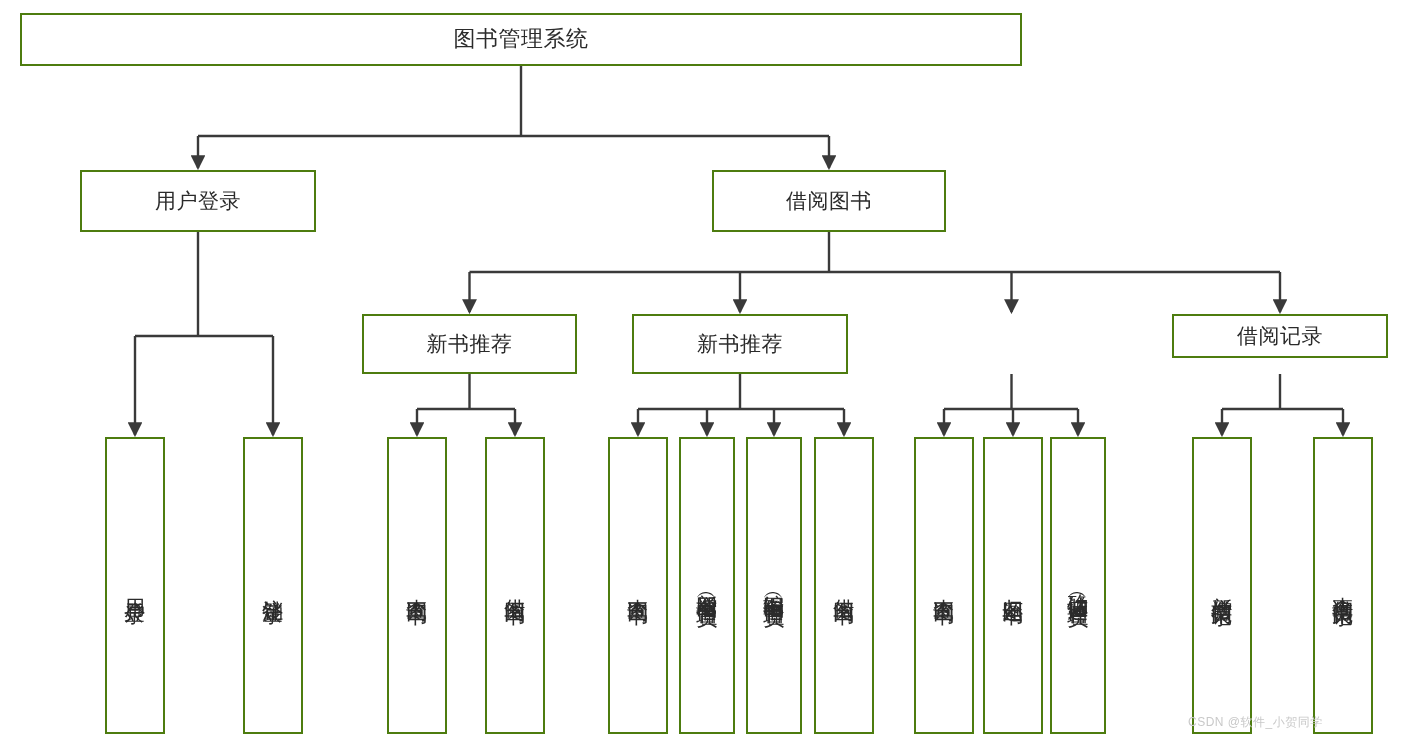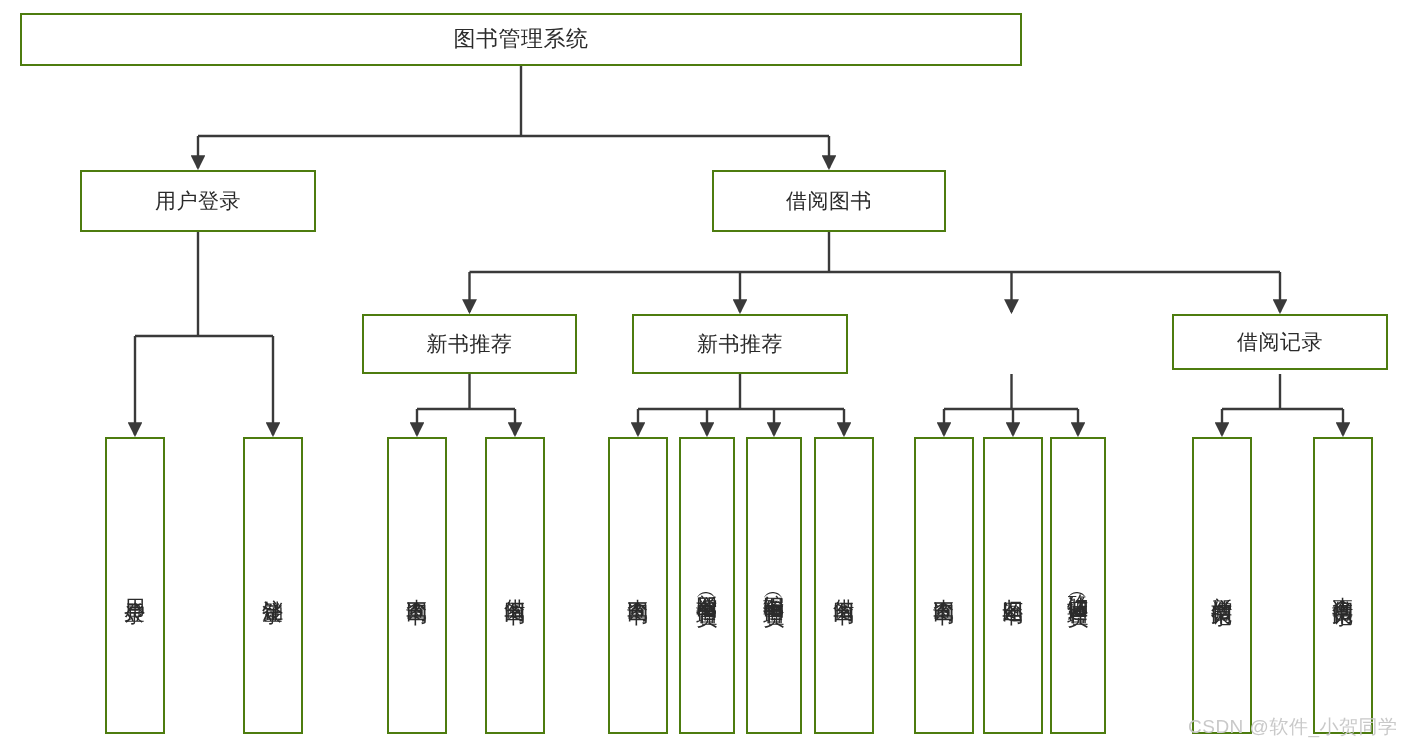--- a/index.html
+++ b/index.html
@@ -54,21 +54,21 @@
     white-space: normal;
     max-height: 100%;
   }
   .node.title {
     font-size: 22px;
   }
   .watermark {
     position: absolute;
     left: 1188px;
     top: 714px;
-    font-size: 19px;
+    font-size: 12px;
     color: #c9c9c9;
     white-space: nowrap;
     letter-spacing: 0.5px;
   }
 </style>
 </head>
 <body>
 
 <div id="canvas">
   <svg id="edges" viewBox="0 0 1405 747" width="1405" height="747">
@@ -127,21 +127,21 @@
     </div>
     <div class="node v" style="left: 243px; top: 437px; width: 60px; height: 297px;">
       <span class="txt">注销登录</span>
     </div>
     <div class="node h" style="left: 362px; top: 314px; width: 215px; height: 60px;">
       <span class="txt">新书推荐</span>
     </div>
     <div class="node h" style="left: 632px; top: 314px; width: 216px; height: 60px;">
       <span class="txt">新书推荐</span>
     </div>
-    <div class="node h" style="left: 1172px; top: 314px; width: 216px; height: 56px;">
+    <div class="node h" style="left: 1172px; top: 314px; width: 216px; height: 44px;">
       <span class="txt">借阅记录</span>
     </div>
     <div class="node v" style="left: 387px; top: 437px; width: 60px; height: 297px;">
       <span class="txt">查询图书</span>
     </div>
     <div class="node v" style="left: 485px; top: 437px; width: 60px; height: 297px;">
       <span class="txt">借阅图书</span>
     </div>
     <div class="node v" style="left: 608px; top: 437px; width: 60px; height: 297px;">
       <span class="txt">查询图书</span>

